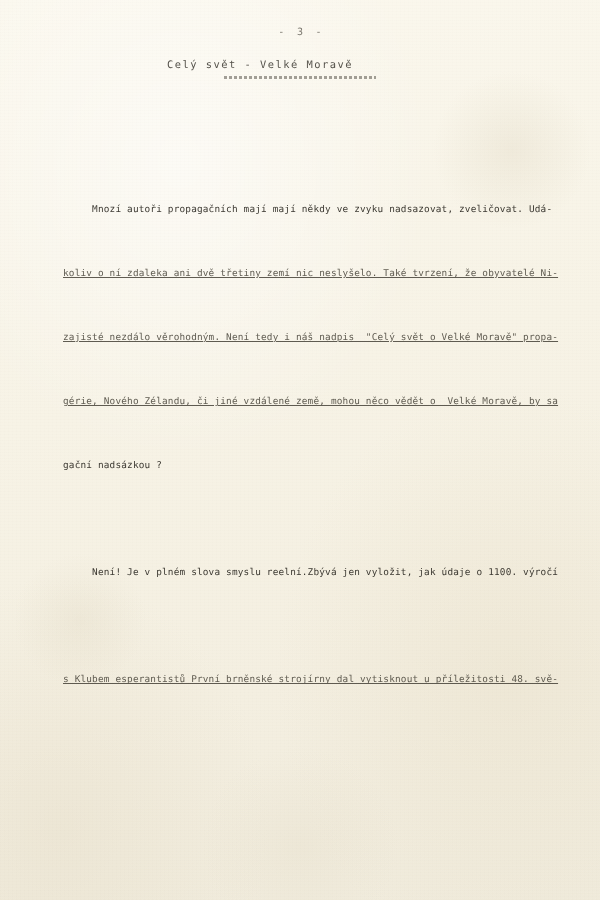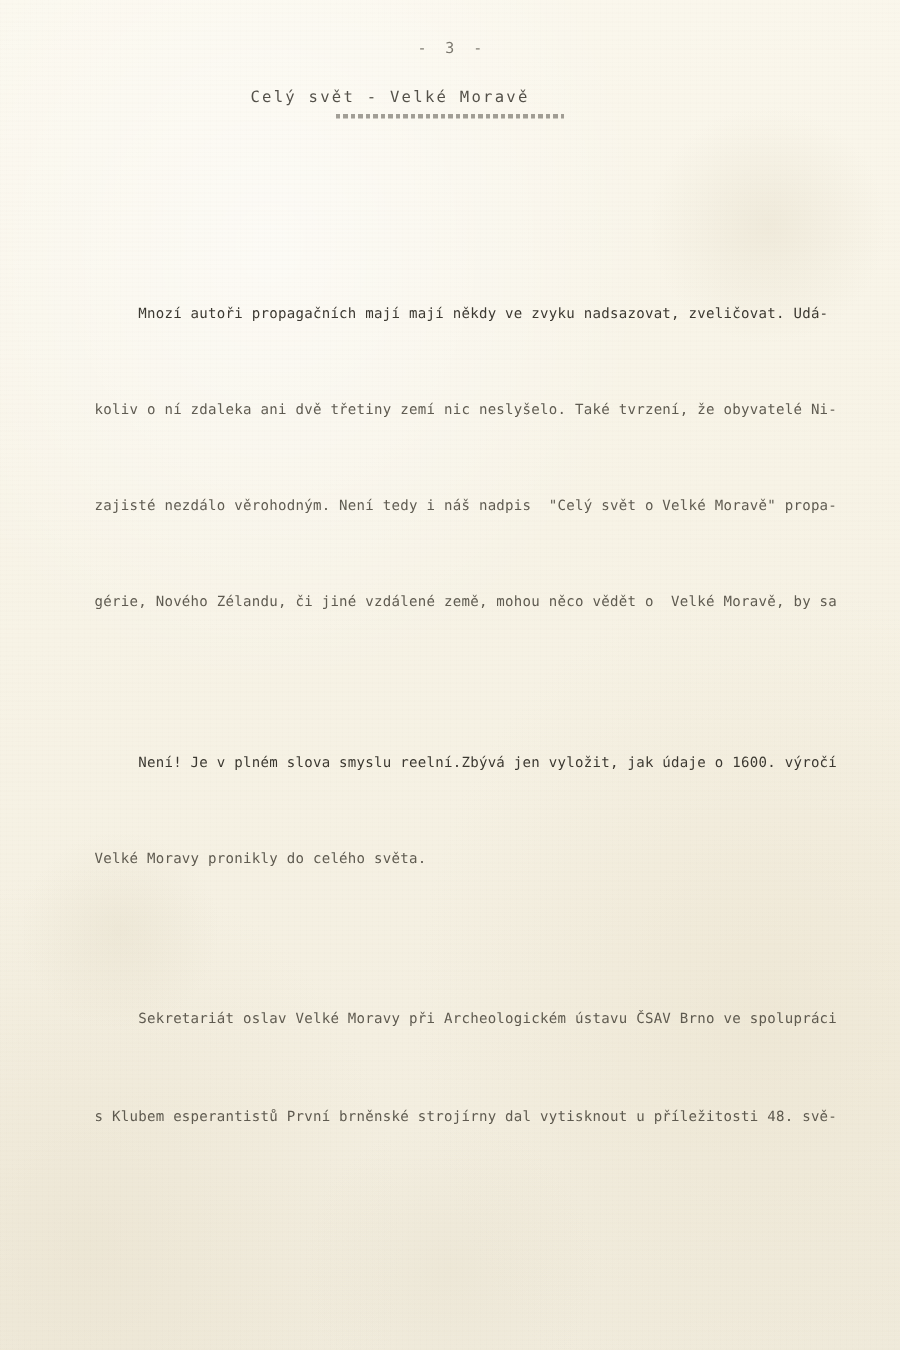--- a/index.html
+++ b/index.html
@@ -103,21 +103,21 @@
   }
 
   .ln {
     display: block;
     white-space: pre;
     height: 21.4px;
   }
 
   
   .ink-strong { color: #36332c; opacity: 0.97; }
-  .ink-mid    { color: #474339; opacity: 0.86; }
+  .ink-mid    { color: #474339; opacity: 0.86; text-decoration: underline; }
 </style>
 </head>
 <body>
 
 <div id="page">
 
   <div id="grain"></div>
   <div id="blotch"></div>
 
   <div class="typed" id="folio">-  3  -</div>
@@ -127,27 +127,26 @@
     <div id="title-rule"></div>
   </div>
 
   <div class="typed" id="body-text">
 
     
     <span class="ln ink-strong">     Mnozí autoři propagačních mají mají někdy ve zvyku nadsazovat, zveličovat. Udá-</span>
     <span class="ln ink-mid">koliv o ní zdaleka ani dvě třetiny zemí nic neslyšelo. Také tvrzení, že obyvatelé Ni-</span>
     <span class="ln ink-mid">zajisté nezdálo věrohodným. Není tedy i náš nadpis  "Celý svět o Velké Moravě" propa-</span>
     <span class="ln ink-mid">gérie, Nového Zélandu, či jiné vzdálené země, mohou něco vědět o  Velké Moravě, by sa</span>
+    <span class="ln ink-strong">gační nadsázkou ?</span>
 
     
-    <span class="ln ink-strong">     Není! Je v plném slova smyslu reelní.Zbývá jen vyložit, jak údaje o 1600. výročí</span>
-    <span class="ln ink-mid">Velké Moravy pronikly do celého světa.</span>
+    <span class="ln ink-strong">     Není! Je v plném slova smyslu reelní.Zbývá jen vyložit, jak údaje o 1100. výročí</span>
 
     
-    <span class="ln ink-mid">     Sekretariát oslav Velké Moravy při Archeologickém ústavu ČSAV Brno ve spolupráci</span>
     <span class="ln ink-mid">s Klubem esperantistů První brněnské strojírny dal vytisknout u příležitosti 48. svě-</span>
     
     
 
     
     
     
     
     
     

